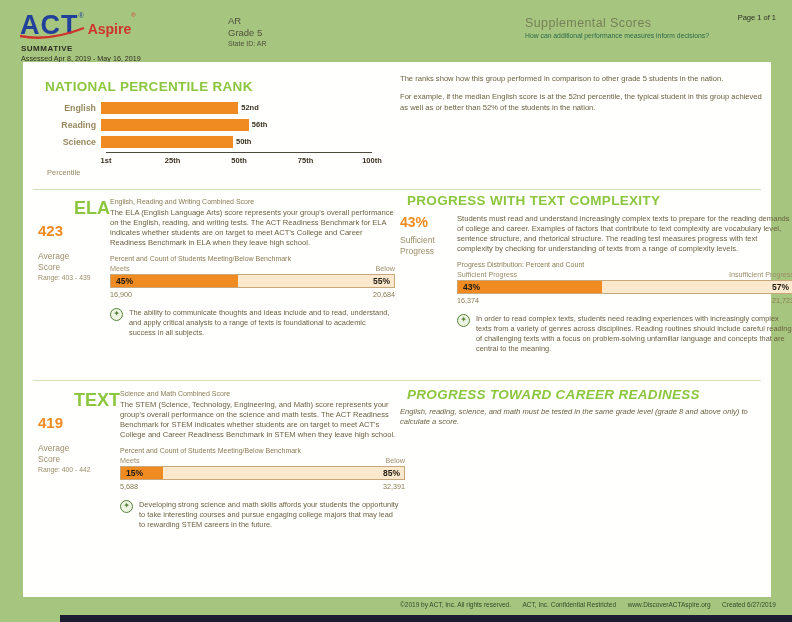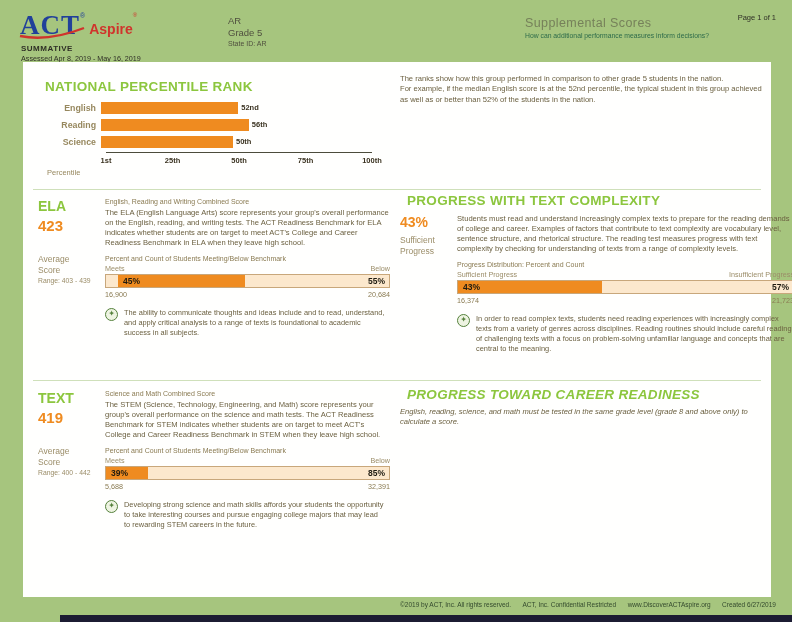--- a/index.html
+++ b/index.html
@@ -2,21 +2,21 @@
 <html><head>
 <meta charset="utf-8">
 <style>
   * { margin:0; padding:0; box-sizing:border-box; }
   html,body { width:792px; height:622px; }
   body { font-family:"Liberation Sans", sans-serif; position:relative; background:#a6c57e; overflow:hidden; }
   .page { position:absolute; inset:0; width:792px; height:622px; background:#a6c57e; }
 
   
   .logo-block { position:absolute; left:20px; top:12px; }
-  .logo-act { font-family:Liberation Serif, serif; font-weight:bold; font-size:27px; color:#21409a; letter-spacing:1px; position:relative; display:inline-block; line-height:1; }
+  .logo-act { font-family:Liberation Sans, sans-serif; font-weight:bold; font-size:27px; color:#21409a; letter-spacing:1px; position:relative; display:inline-block; line-height:1; }
   .logo-swoosh { position:absolute; left:-2px; top:14px; width:70px; height:14px; }
   .logo-reg { font-size:7px; color:#21409a; vertical-align:top; }
   .logo-aspire { font-weight:bold; font-size:14px; color:#d0342c; margin-left:4px; }
   .logo-aspire-reg { font-size:6px; color:#d0342c; vertical-align:top; }
   .hdr-program { position:absolute; left:21px; top:44px; font-size:8px; font-weight:bold; color:#2f2f26; letter-spacing:.5px; }
   .hdr-assessed { position:absolute; left:21px; top:54px; font-size:7.2px; color:#2f2f26; }
   .hdr-org { position:absolute; left:228px; top:15px; font-size:9.5px; color:#50503f; }
   .hdr-grade { position:absolute; left:228px; top:27px; font-size:9.5px; color:#50503f; }
   .hdr-stateid { position:absolute; left:228px; top:40px; font-size:7px; color:#50503f; }
   .hdr-report-title { position:absolute; left:525px; top:16px; font-size:12.5px; color:#76815a; letter-spacing:.4px; }
@@ -34,26 +34,26 @@
   .npr-chart { position:absolute; left:14px; top:37px; width:350px; }
   .npr-row { display:flex; align-items:center; height:17px; }
   .npr-cat { width:64px; text-align:right; padding-right:5px; font-size:8.8px; font-weight:bold; color:#97885e; }
   .npr-bararea { width:264px; position:relative; display:flex; align-items:center; }
   .npr-bar { height:12px; background:#ef8b20; }
   .npr-val { font-size:7.5px; font-weight:bold; color:#3a3220; margin-left:3px; white-space:nowrap; }
   .npr-axis { margin-left:69px; width:266px; border-top:1.5px solid #4c4c3c; position:relative; height:14px; margin-top:2px; }
   .npr-tick { position:absolute; top:3px; transform:translateX(-50%); font-size:7.5px; font-weight:bold; color:#3a3220; }
   .npr-axis-label { position:absolute; left:24px; top:106px; font-size:7.5px; color:#97885e; }
   .npr-desc { position:absolute; left:377px; top:12px; width:370px; font-size:7.6px; color:#6b6040; line-height:1.35; }
-  .npr-desc p + p { margin-top:0; }
-
-  
-  .score-name { font-size:14px; font-weight:bold; color:#8cc63e; }
+  .npr-desc p + p { margin-top:8px; }
+
+  
+  .score-name { font-size:18px; font-weight:bold; color:#8cc63e;margin-left:36px; }
   .score-num { font-size:15px; font-weight:bold; color:#ef8b20; margin-top:3px; }
-  .score-label { font-size:8.5px; color:#9b8d68; margin-top:20px; width:52px; line-height:1.25; }
+  .score-label { font-size:8.5px; color:#9b8d68; margin-top:12px; width:52px; line-height:1.25; }
   .score-range { font-size:6.8px; color:#9b8d68; margin-top:2px; }
   .sub-head { font-size:7px; color:#8a7b52; margin-bottom:3px; }
   .body-text { font-size:7.6px; color:#6b6040; line-height:1.33; }
   .bar-title { font-size:7px; color:#8a7b52; margin-top:7px; }
   .bar-labels { display:flex; justify-content:space-between; font-size:7.2px; color:#9b8d68; margin-top:2px; }
   .bench-bar { position:relative; height:14px; background:#fce8cd; border:1px solid #c8a77b; margin-top:1px; }
   .bench-fill { position:absolute; left:0; top:0; bottom:0; background:#ef8b20; display:flex; align-items:center; }
   .pct-left { font-size:8.5px; font-weight:bold; color:#1d1a10; padding-left:5px; white-space:nowrap; }
   .pct-right { position:absolute; right:4px; top:0; bottom:0; display:flex; align-items:center; font-size:8.5px; font-weight:bold; color:#1d1a10; }
   .bar-counts { display:flex; justify-content:space-between; font-size:7.2px; color:#8a7b52; margin-top:2px; }
@@ -151,21 +151,21 @@
         </div>
         <div class="sec-textcol">
           <div class="sub-head">English, Reading and Writing Combined Score</div>
           <div class="body-text">The ELA (English Language Arts) score represents your group's overall performance on the English, reading, and writing tests. The ACT Readiness Benchmark for ELA indicates whether students are on target to meet ACT's College and Career Readiness Benchmark in ELA when they leave high school.</div>
           <div class="bar-title">Percent and Count of Students Meeting/Below Benchmark</div>
           <div class="bar-labels">
             <span>Meets</span>
             <span>Below</span>
           </div>
           <div class="bench-bar">
-            <span class="bench-fill" style="width: 45%; margin-left: 12px;">
+            <span class="bench-fill" style="width: 45%;">
                 <span class="pct-left">45%</span>
               </span>
             <span class="pct-right">55%</span>
           </div>
           <div class="bar-counts">
             <span>16,900</span>
             <span>20,684</span>
           </div>
           <div class="note">
             <span class="note-icon">✦</span>
@@ -220,21 +220,21 @@
         <div class="sec-textcol">
           <div class="sub-head">Science and Math Combined Score</div>
           <div class="body-text">The STEM (Science, Technology, Engineering, and Math) score represents your group's overall performance on the science and math tests. The ACT Readiness Benchmark for STEM indicates whether students are on target to meet ACT's College and Career Readiness Benchmark in STEM when they leave high school.</div>
           <div class="bar-title">Percent and Count of Students Meeting/Below Benchmark</div>
           <div class="bar-labels">
             <span>Meets</span>
             <span>Below</span>
           </div>
           <div class="bench-bar">
             <span class="bench-fill" style="width: 15%;">
-                <span class="pct-left">39%</span>
+                <span class="pct-left">15%</span>
               </span>
             <span class="pct-right">85%</span>
           </div>
           <div class="bar-counts">
             <span>5,688</span>
             <span>32,391</span>
           </div>
           <div class="note">
             <span class="note-icon">✦</span>
             <span class="note-text">Developing strong science and math skills affords your students the opportunity to take interesting courses and pursue engaging college majors that may lead to rewarding STEM careers in the future.</span>

